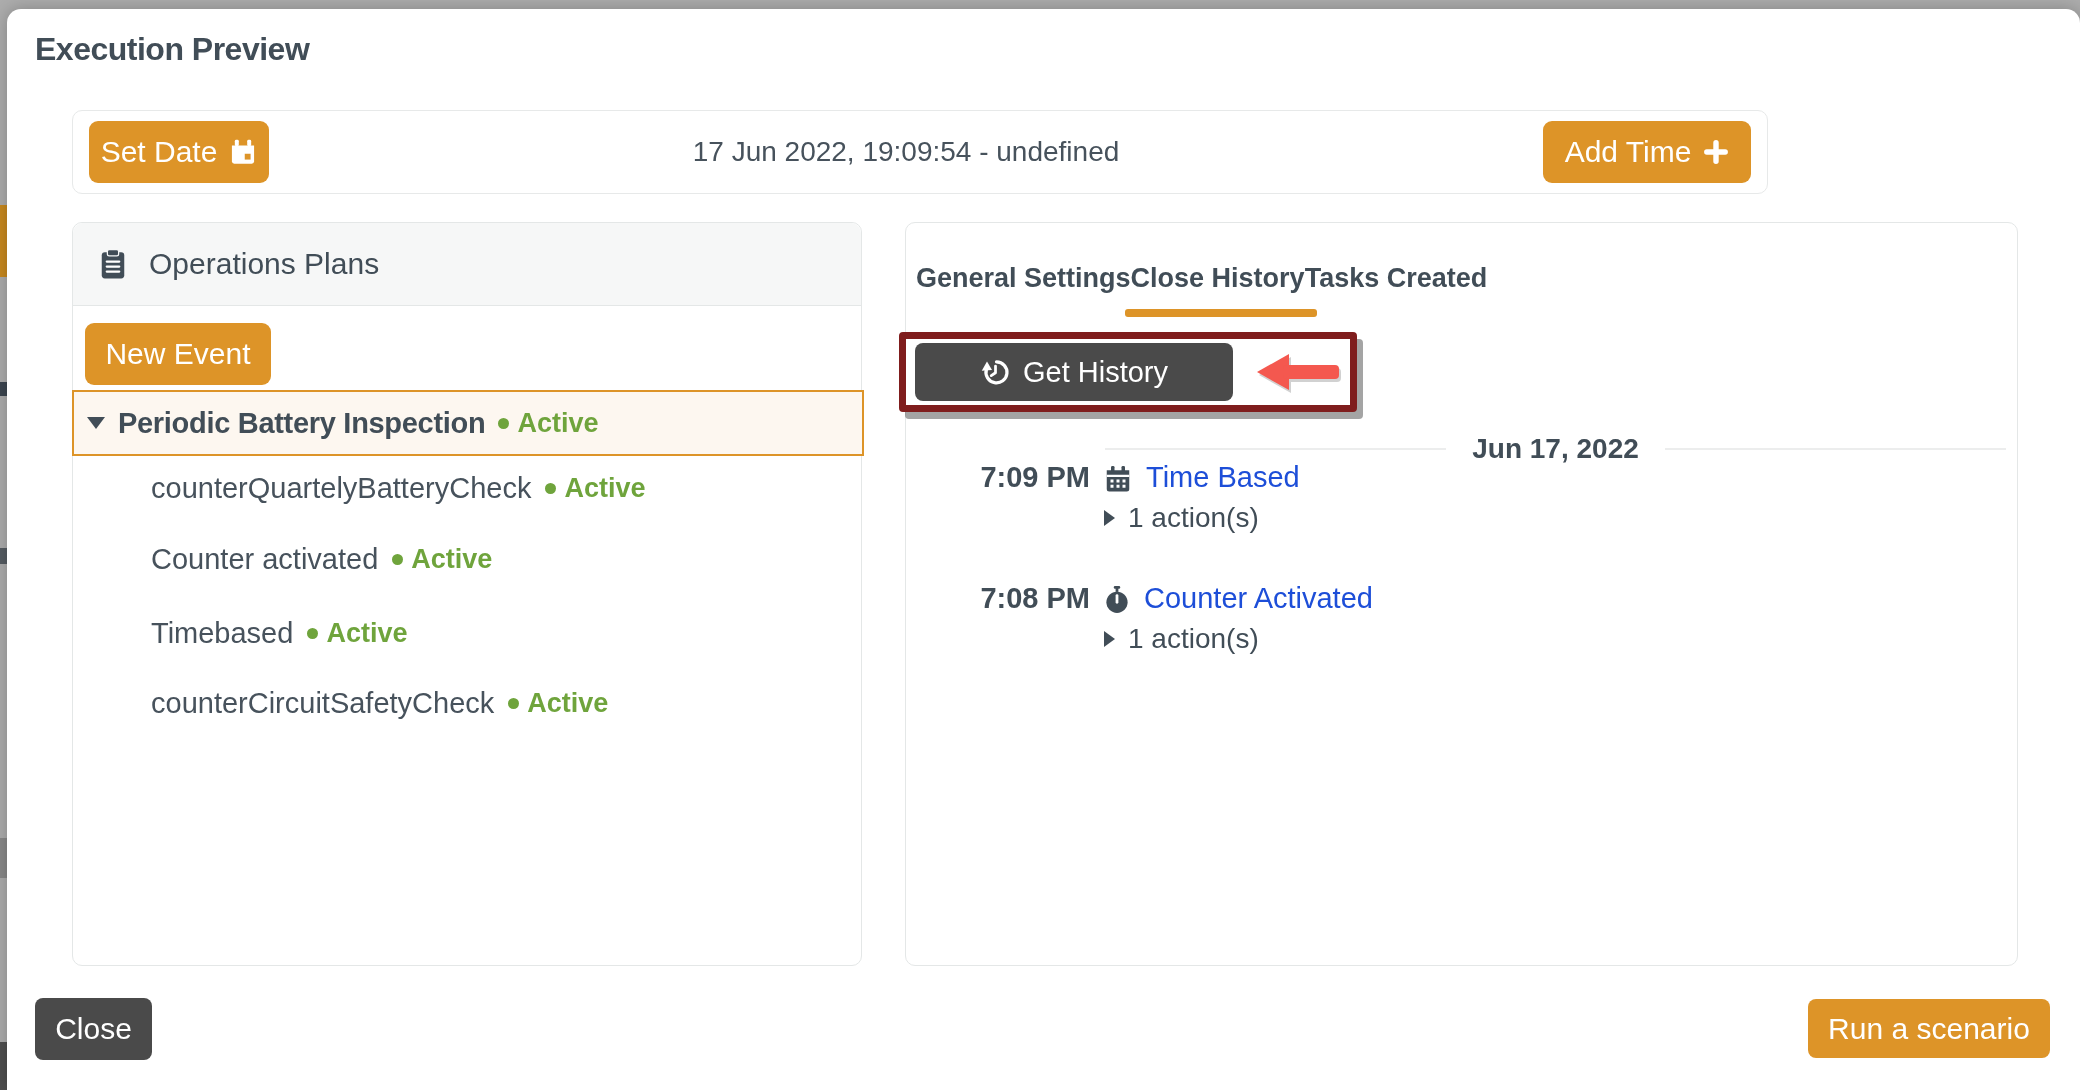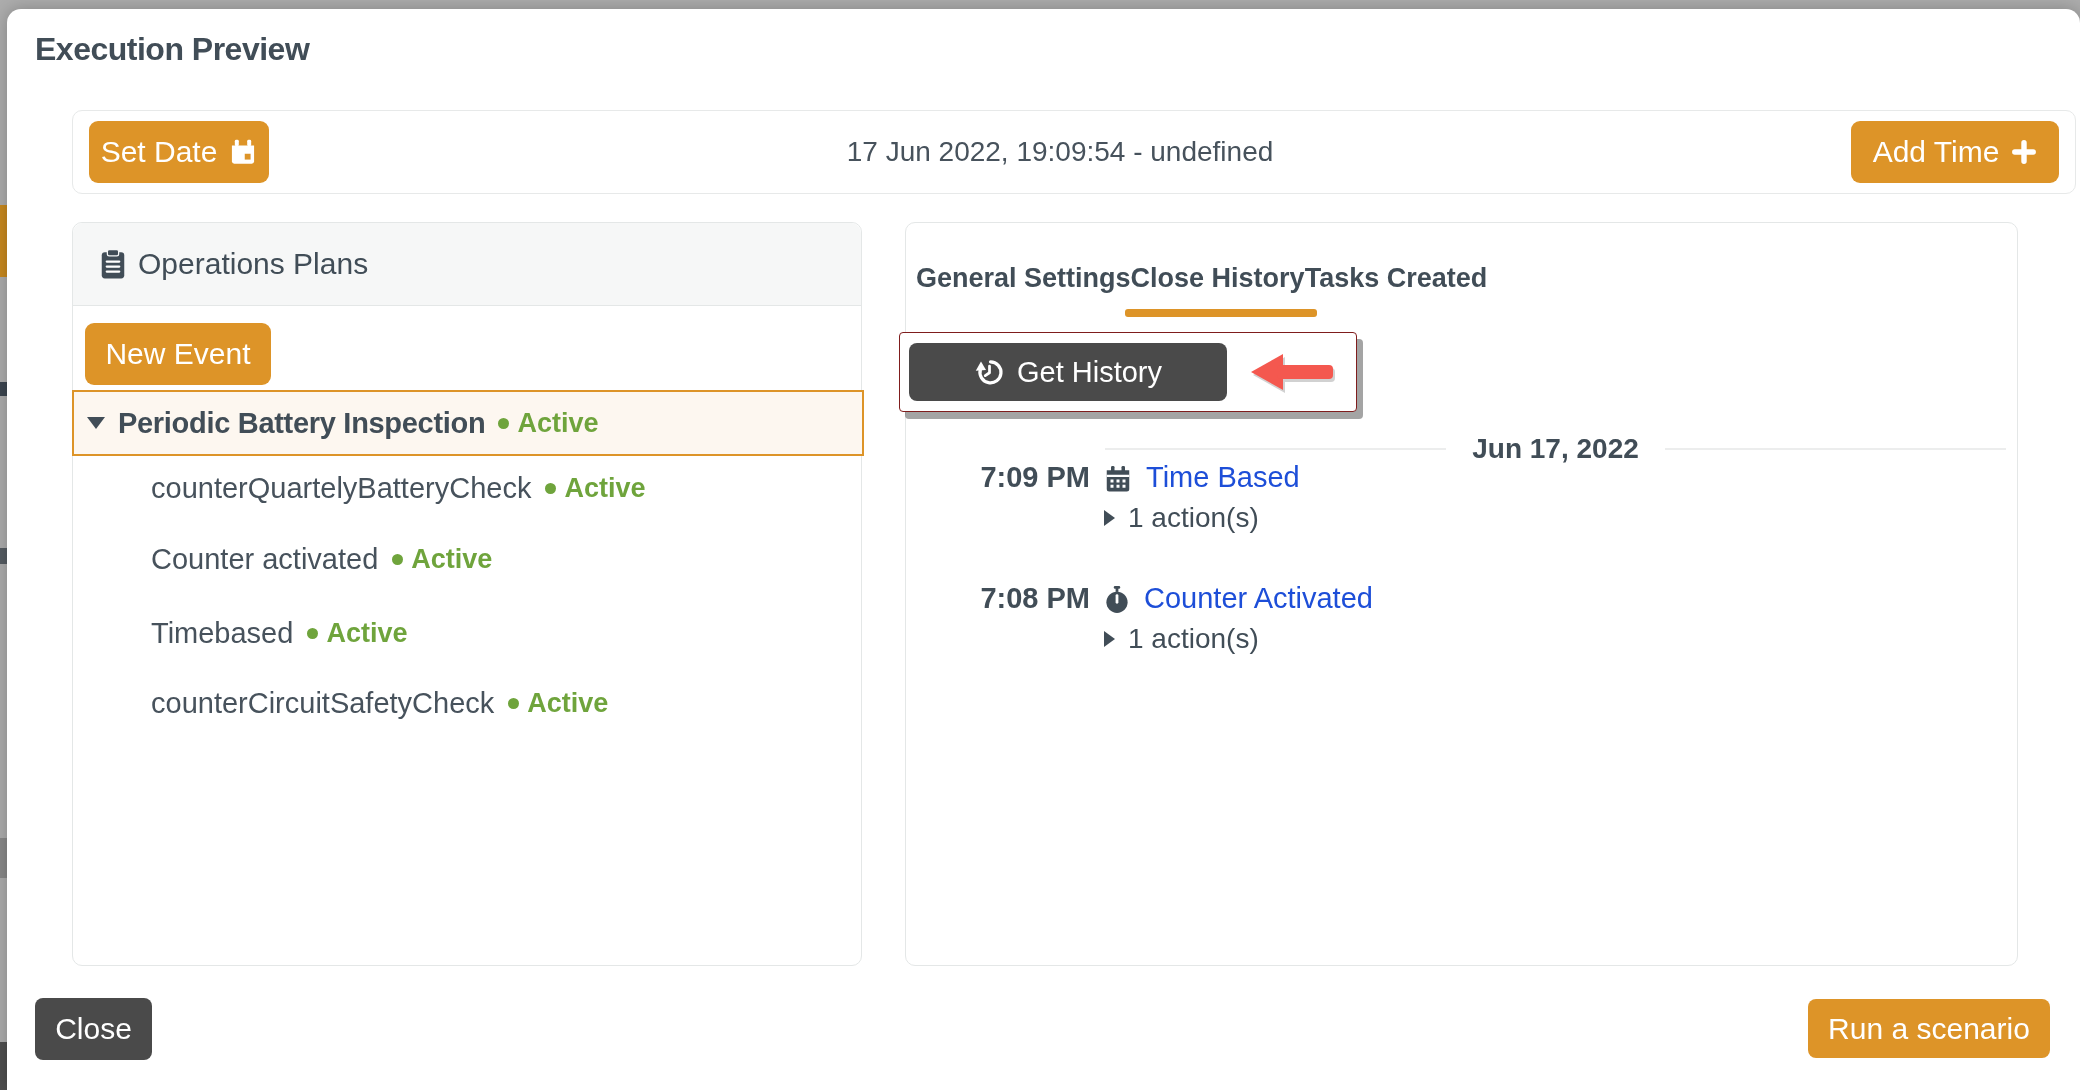--- a/index.html
+++ b/index.html
@@ -8,36 +8,36 @@
 
   
   .bg-art{position:absolute;left:0;width:7px;}
 
   .modal{position:absolute;left:7px;top:9px;width:2073px;height:1081px;background:#ffffff;
          border-radius:14px 14px 0 0;box-shadow:0 0 18px rgba(0,0,0,.25);}
 
   .page-title{position:absolute;left:28px;top:22px;font-size:32px;font-weight:700;color:#414D57;letter-spacing:-0.5px;}
 
   
-  .datebar{position:absolute;left:65px;top:101px;width:2004px;height:84px;border:1px solid #E7E9E9;
+  .datebar{position:absolute;left:65px;top:101px;width:1696px;height:84px;border:1px solid #E7E9E9;
            border-radius:10px;display:flex;align-items:center;padding:0 16px;background:#fff;}
   .btn{display:flex;align-items:center;justify-content:center;gap:12px;border:none;cursor:pointer;
        border-radius:9px;color:#fff;font-size:30px;line-height:1;}
   .btn-orange{background:#DD9428;}
   .btn-dark{background:#4A4A4A;}
   .datebar .spacer{flex:1;}
   .datetime{font-size:28px;color:#47525C;}
 
   
   .panel{position:absolute;top:213px;background:#fff;border:1px solid #E4E7E7;border-radius:10px;}
   .panel-left{left:65px;width:790px;height:744px;}
   .panel-right{left:898px;width:1113px;height:744px;}
 
   .panel-header{height:83px;background:#F6F7F7;border-bottom:1px solid #E4E7E7;border-radius:10px 10px 0 0;
-                display:flex;align-items:center;gap:11px;padding-left:26px;font-size:30px;color:#414D57;}
+                display:flex;align-items:center;gap:22px;padding-left:26px;font-size:30px;color:#414D57;}
 
   .new-event{position:absolute;left:12px;top:100px;width:186px;height:62px;}
 
   .plan-row{position:absolute;left:-1px;top:167px;width:792px;height:66px;background:#FDF7F0;
             border:2px solid #DD9428;display:flex;align-items:center;gap:13px;padding-left:13px;cursor:pointer;}
   .plan-name{font-size:29px;font-weight:600;color:#414D57;letter-spacing:-0.3px;}
   .caret-down{width:0;height:0;border-left:9px solid transparent;border-right:9px solid transparent;
               border-top:12px solid #414D57;}
   .caret-right{width:0;height:0;border-top:8px solid transparent;border-bottom:8px solid transparent;
                border-left:11px solid #414D57;}
@@ -48,21 +48,21 @@
   .event-row{position:absolute;left:78px;height:44px;display:flex;align-items:center;gap:14px;cursor:pointer;}
   .event-name{font-size:29px;color:#47525C;}
 
   
   .tab-bar{position:absolute;left:10px;top:40px;display:flex;}
   .tab{position:relative;font-size:27px;font-weight:700;color:#414D57;cursor:pointer;white-space:nowrap;}
   .tab.active::after{content:'';position:absolute;left:-6px;right:-12px;bottom:-23px;height:8px;
                      background:#DD9428;border-radius:3px;}
 
   
-  .highlight-box{position:absolute;left:-7px;top:109px;width:458px;height:80px;border:1px solid #7f1d1d;
+  .highlight-box{position:absolute;left:-7px;top:109px;width:458px;height:80px;border:7px solid #7f1d1d;
                  border-radius:4px;background:#fff;display:flex;align-items:center;padding-left:9px;
                  box-shadow:6px 7px 0 rgba(90,90,90,.55);}
   .get-history{width:318px;height:58px;font-size:29px;border-radius:8px;gap:13px;}
   .annot-arrow{margin-left:24px;filter:drop-shadow(2px 3px 0 rgba(0,0,0,.18));}
 
   
   .divider{position:absolute;left:199px;top:211px;width:901px;height:30px;display:flex;align-items:center;}
   .divider .line{flex:1;height:2px;background:#ECEDED;}
   .divider .label{margin:0 26px;font-size:28px;font-weight:700;color:#414D57;white-space:nowrap;}
 

